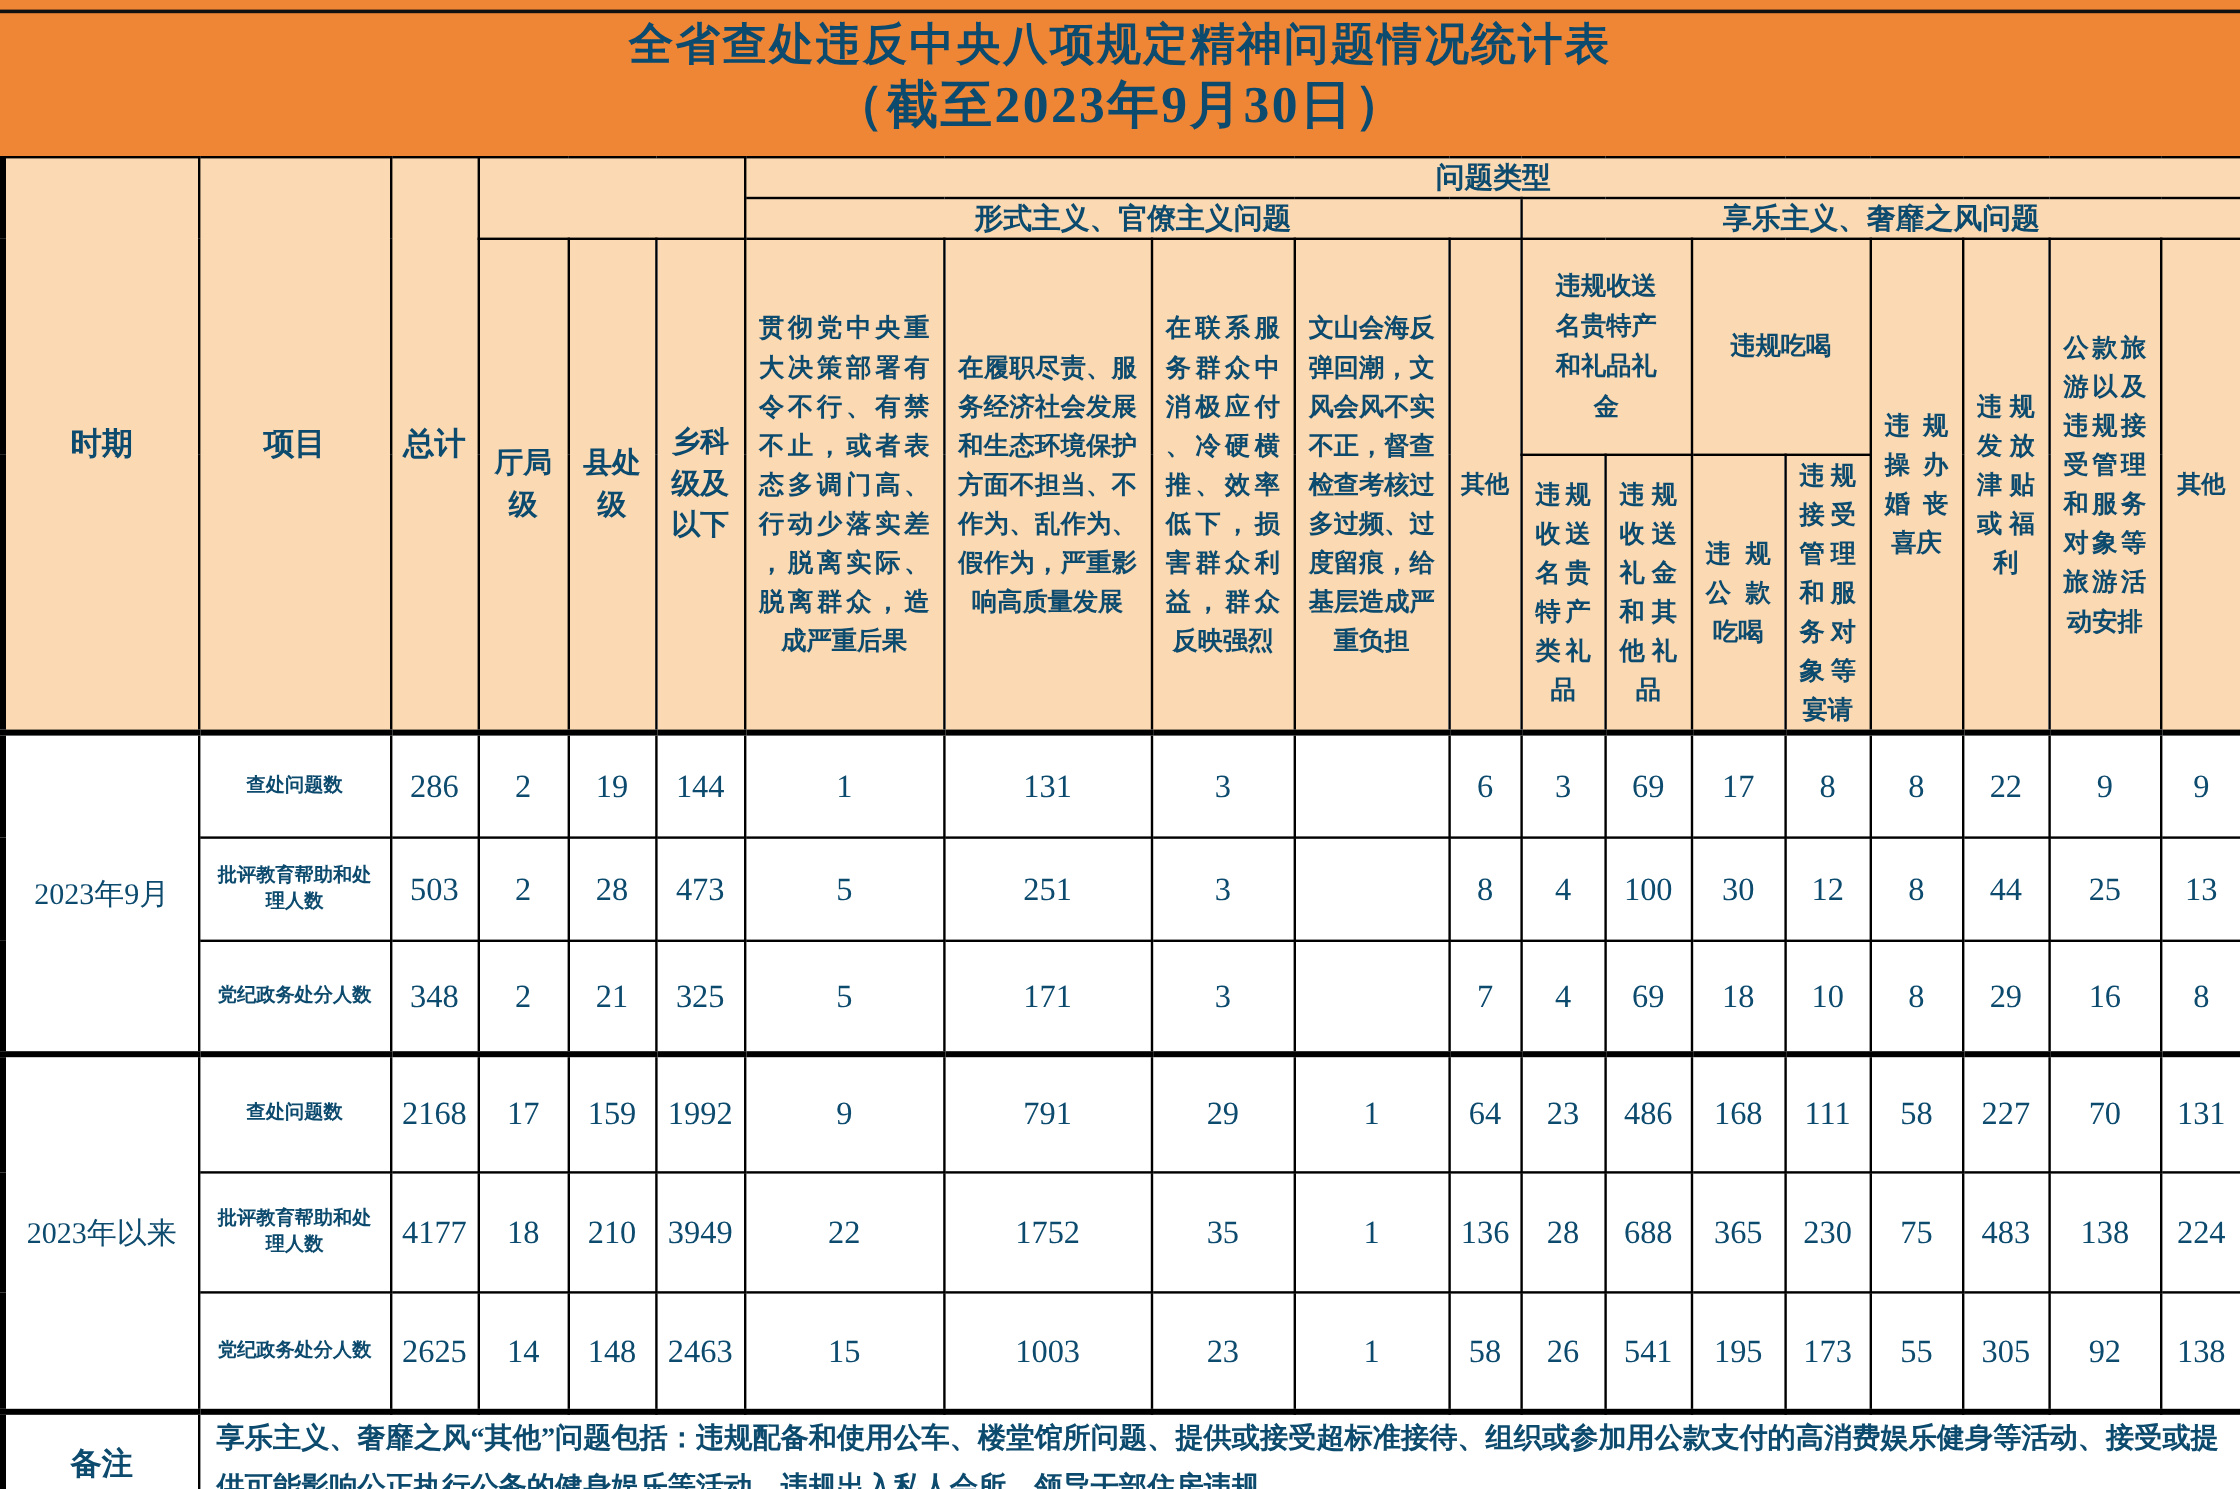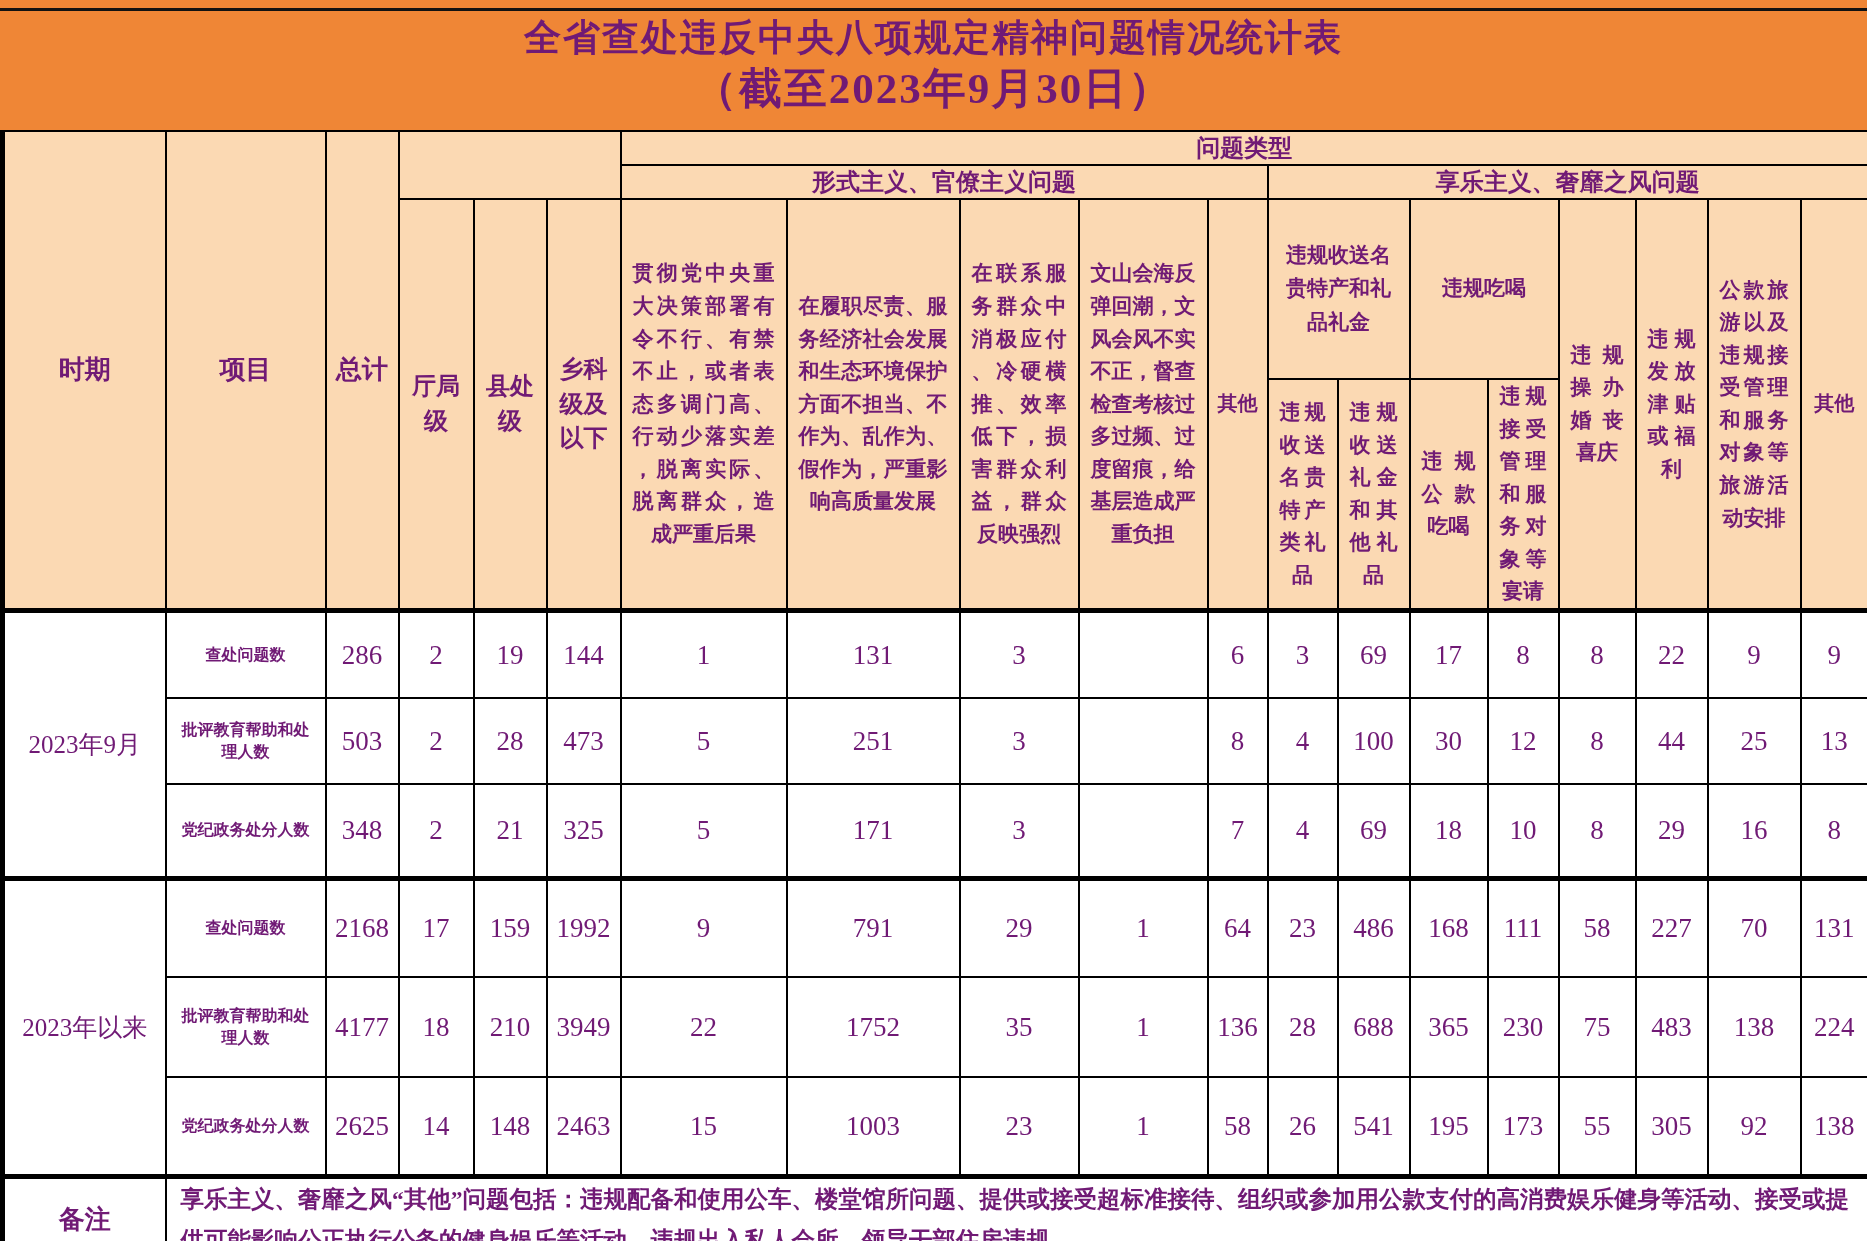--- a/index.html
+++ b/index.html
@@ -1,18 +1,18 @@
 <!DOCTYPE html>
 <html><head>
 <meta charset="utf-8">
 <style>
   html,body{margin:0;padding:0;background:#fff;}
   .page{
     width:1867px;height:1241px;overflow:hidden;background:#fff;
-    font-family:"Liberation Serif","DejaVu Serif",serif;color:#701a75;
+    font-family:"Liberation Serif","DejaVu Serif",serif;color:#0c4a6e;
     position:relative;
   }
   
   .title-band{
     height:130px;background:#ef8636;display:flex;flex-direction:column;
     justify-content:center;align-items:center;position:relative;
   }
   .title-band::before{
     content:"";position:absolute;top:8px;left:0;right:0;height:3px;background:#111;
   }
@@ -29,21 +29,21 @@
   }
   td.hd{background:#fbd9b3;font-weight:bold;}
   .qlx{font-size:24px;}
   .grp{font-size:24px;}
   .big{font-size:26px;}
   .lvl{font-size:24px;line-height:1.45;padding:0 10px;}
   .vh{
     font-size:21px;line-height:1.55;padding:0 11px;
     text-align:justify;text-align-last:center;
   }
-  .gl{font-size:21px;line-height:1.6;padding:0 14px;}
+  .gl{font-size:21px;line-height:1.6;padding:0 25px;}
   .oth{font-size:20px;}
   .num{font-size:27px;font-weight:normal;}
   .period{font-size:25px;font-weight:normal;background:#fff;text-align:center;}
   .item{font-size:16px;font-weight:bold;line-height:1.4;padding:0 10px;}
   .note-lbl{font-size:26px;font-weight:bold;}
   .note-txt{
     font-size:23.5px;font-weight:bold;text-align:left;line-height:1.75;
     padding:0 14px;
   }
   tr.sep td{border-top-width:5px;}

